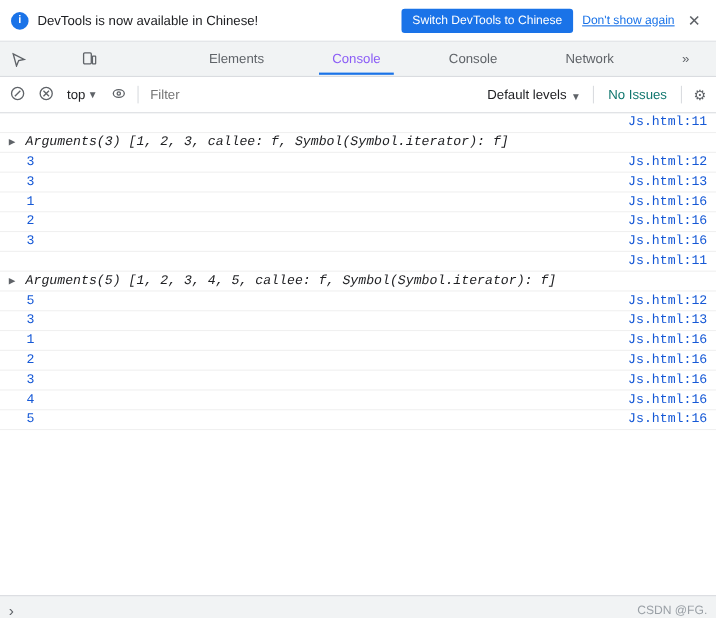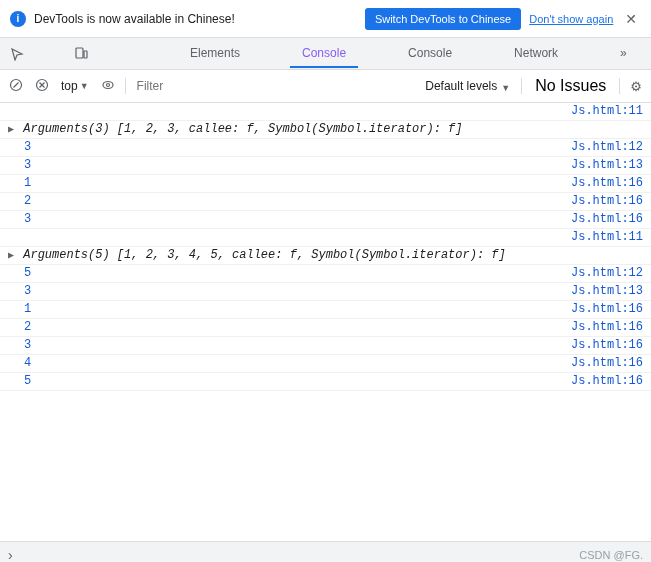--- a/index.html
+++ b/index.html
@@ -94,21 +94,21 @@
     }
     .filter-input {
       border: none; outline: none; flex: 1; font-size: 12px; padding: 2px 6px; color: #202124;
     }
     .levels-btn {
       display: flex; align-items: flex-end; gap: 4px;
       padding: 2px 6px; border-radius: 2px; cursor: pointer; color: #202124; font-size: 12px;
       border: none; background: none;
     }
     .issues-btn {
-      padding: 2px 8px; border-radius: 2px; cursor: pointer; color: #000000; font-size: 16px;
+      padding: 2px 8px; border-radius: 2px; cursor: pointer; color: #0f766e; font-size: 12px;
       border: none; background: none; white-space: nowrap;
     }
     .settings-gear {
       background: none; border: none; cursor: pointer; color: #5f6368; padding: 3px 5px; font-size: 13px;
     }
 
     
     .console-output {
       overflow-y: auto;
       height: calc(562px - 38px - 32px - 28px - 26px);

